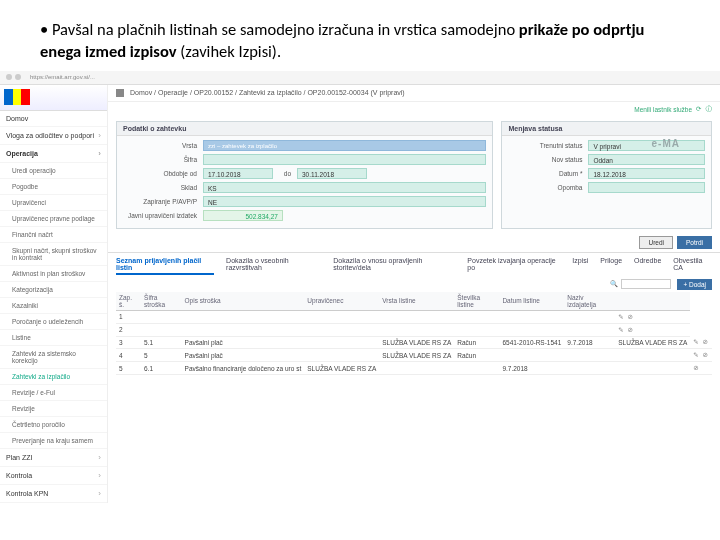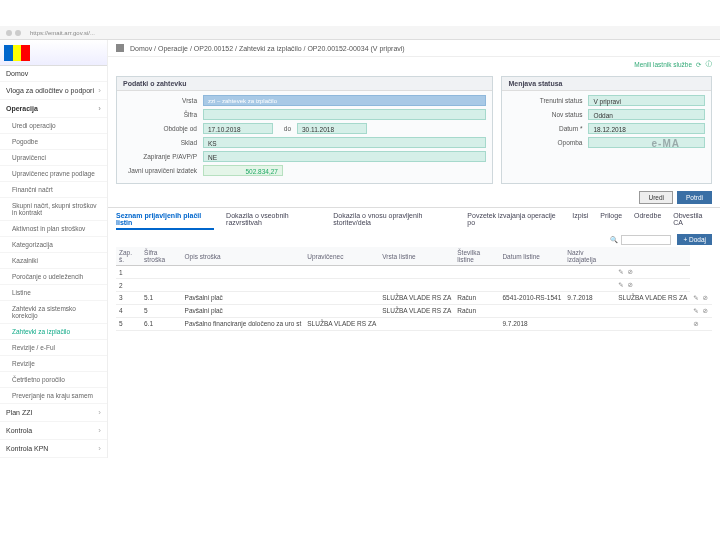--- a/index.html
+++ b/index.html
@@ -60,20 +60,23 @@
 
   table.grid { width:calc(100% - 16px); margin:0 8px; border-collapse:collapse; font-size:6.5px; color:#444; }
   table.grid th { text-align:left; font-weight:400; color:#667; padding:2px 3px; border-bottom:1px solid #ccc; background:#f8f9fa; }
   table.grid td { padding:2px 3px; border-bottom:1px solid #eee; white-space:nowrap; overflow:hidden; }
   .rowicons { color:#888; letter-spacing:1px; }
 </style>
 </head>
 <body>
 
 <div class="slide">
+  <div class="bullet">
+    <span>Pavšal na plačnih listinah se samodejno izračuna in vrstica samodejno </span><b>prikaže po odprtju enega izmed izpisov</b><span> (zavihek Izpisi).</span>
+  </div>
 </div>
 
 <div class="shot">
   <div class="browser-bar">
     <span class="dot"></span>
       <span class="dot"></span>
     <span class="url">https://emait.arr.gov.si/...</span>
   </div>
   <span class="ema">e-MA</span>
   <div class="app">

